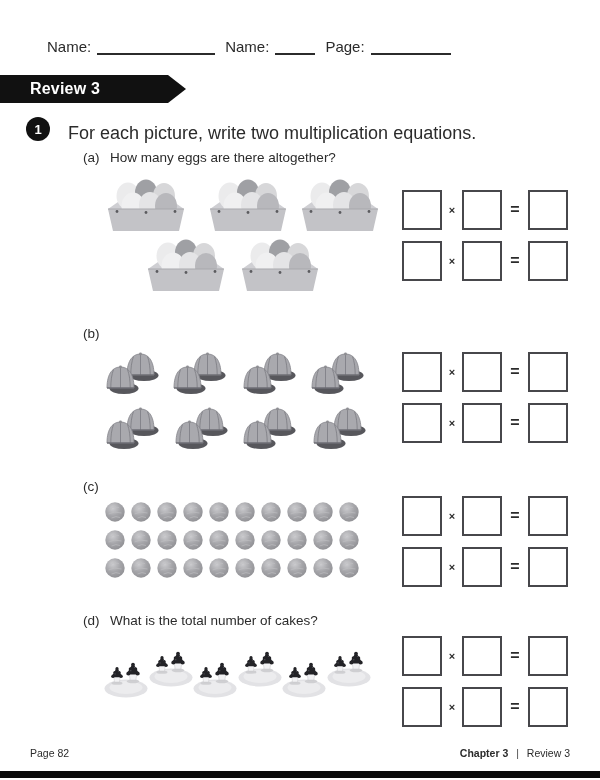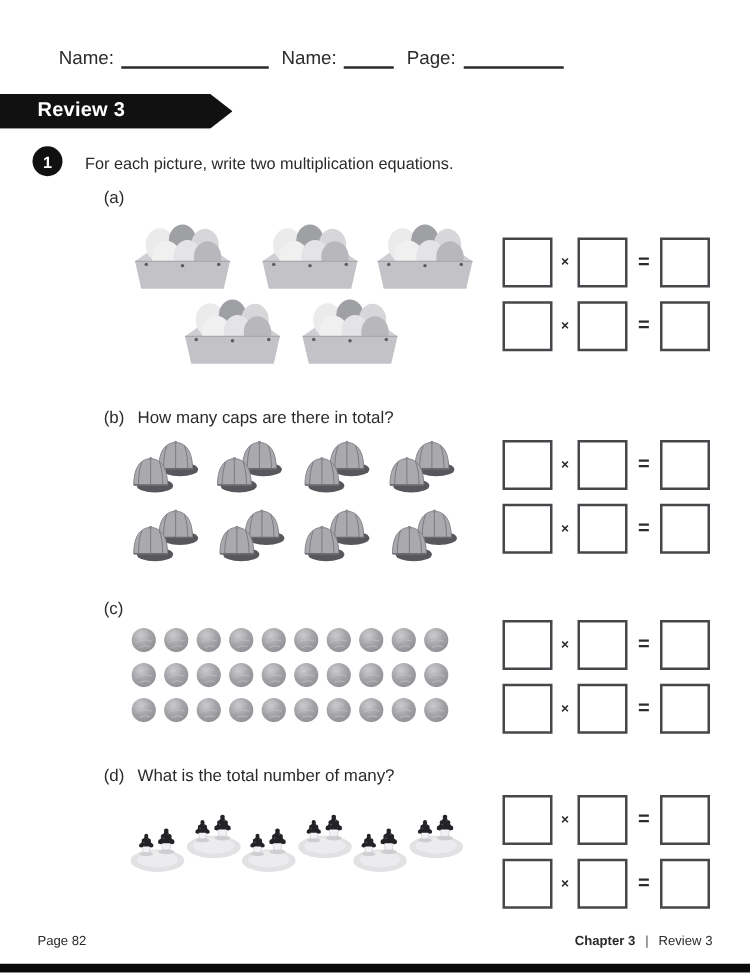--- a/index.html
+++ b/index.html
@@ -20,21 +20,21 @@
     background:#111; color:#fff; font-weight:bold; font-size:16px; line-height:28px;
     padding-left:30px; box-sizing:border-box; letter-spacing:.2px;
     clip-path:polygon(0 0, 168px 0, 186px 50%, 168px 100%, 0 100%);
   }
   
   .q-badge {
     position:absolute; left:26px; top:117px; width:24px; height:24px; border-radius:50%;
     background:#111; color:#fff; font-weight:bold; font-size:13px;
     display:flex; align-items:center; justify-content:center;
   }
-  .q-text { position:absolute; left:68px; top:123px; font-size:13px; }
+  .q-text { position:absolute; left:68px; top:123px; font-size:18px; }
   .part-label { position:absolute; left:83px; font-size:13.5px; }
   .part-text  { position:absolute; left:110px; font-size:13.5px; }
   .top-a { top:150px; } .top-b { top:326px; } .top-c { top:479px; } .top-d { top:613px; }
   
   .pic { position:absolute; }
   .pic-item { position:absolute; }
   #pic-a { left:100px; top:178px; width:292px; height:122px; }
   #pic-b { left:100px; top:350px; width:290px; height:108px; }
   #pic-c { left:105px; top:502px; display:grid; grid-template-columns:repeat(10,20px); column-gap:6px; row-gap:8px; }
   #pic-d { left:103px; top:648px; width:280px; height:52px; }
@@ -78,20 +78,21 @@
   </div>
 
   <div class="banner" style="background: rgb(17, 17, 17);">
     <span>Review 3</span>
   </div>
 
   <div class="q-badge" style="background: rgb(17, 17, 17);">1</div>
   <div class="q-text">For each picture, write two multiplication equations.</div>
 
   <span class="part-label top-a">(a)</span>
+  <span class="part-text top-a">How many eggs are there altogether?</span>
   <div class="pic" id="pic-a">
       <svg class="pic-item" style="left:3px;top:0px" width="86" height="58" viewBox="0 0 86 58">
         <path d="M5,31 L15,24 L71,24 L81,31 Z" fill="#cfcfd3"></path>
         <ellipse cx="25" cy="18" rx="11.5" ry="13.5" fill="#ebebec"></ellipse>
         <ellipse cx="43" cy="14.5" rx="11" ry="13" fill="#9fa0a4"></ellipse>
         <ellipse cx="61" cy="18" rx="11" ry="13" fill="#d7d7d9"></ellipse>
         <ellipse cx="30" cy="28" rx="11.5" ry="13.5" fill="#f0f0f1"></ellipse>
         <ellipse cx="47" cy="27" rx="11" ry="13" fill="#e4e4e6"></ellipse>
         <ellipse cx="63" cy="28" rx="11" ry="13" fill="#b8b8bc"></ellipse>
         <path d="M5,31 L81,31 L76,53 L10,53 Z" fill="#c3c3c7"></path>
@@ -168,21 +169,20 @@
       <div class="eq-row">
         <div class="eq-box"></div>
         <span class="eq-op">×</span>
         <div class="eq-box"></div>
         <span class="eq-eq">=</span>
         <div class="eq-box"></div>
       </div>
     </div>
 
   <span class="part-label top-b">(b)</span>
-  <span class="part-text top-b">How many caps are there in total?</span>
   <div class="pic" id="pic-b">
       <svg class="pic-item" style="left:3px;top:0px" width="56" height="50" viewBox="0 0 56 50">
         <g transform="translate(20,0)">
           <ellipse cx="21" cy="25.5" rx="14.5" ry="5.5" fill="#57575c"></ellipse>
           <path d="M4,25 C4,9.5 10.5,4 17.5,4 C24.5,4 31,9.5 31,25 Z" fill="#a9a9ae" stroke="#84848a" stroke-width="0.8"></path>
           <path d="M17.5,4 L17.5,25" stroke="#7b7b81" stroke-width="0.8" fill="none"></path>
           <path d="M10.5,6.5 C8.5,12 7.8,18 7.8,25" stroke="#7b7b81" stroke-width="0.8" fill="none"></path>
           <path d="M24.5,6.5 C26.5,12 27.2,18 27.2,25" stroke="#7b7b81" stroke-width="0.8" fill="none"></path>
           <path d="M4,25 L31,25" stroke="#6a6a70" stroke-width="1.2"></path>
           <circle cx="17.5" cy="4" r="1.4" fill="#8c8c91"></circle>
@@ -489,21 +489,21 @@
       <div class="eq-row">
         <div class="eq-box"></div>
         <span class="eq-op">×</span>
         <div class="eq-box"></div>
         <span class="eq-eq">=</span>
         <div class="eq-box"></div>
       </div>
     </div>
 
   <span class="part-label top-d">(d)</span>
-  <span class="part-text top-d">What is the total number of many?</span>
+  <span class="part-text top-d">What is the total number of cakes?</span>
   <div class="pic" id="pic-d">
       <svg class="pic-item" style="left:0px;top:14px" width="46" height="36" viewBox="0 0 46 36">
         <ellipse cx="23" cy="26.5" rx="21.5" ry="9" fill="#e2e2e5"></ellipse>
         <ellipse cx="23" cy="25.5" rx="16.5" ry="6.5" fill="#ececee"></ellipse>
         <g transform="translate(14,20) scale(0.95)">
           <ellipse cx="0" cy="1.2" rx="5.8" ry="1.8" fill="#cfcfd2"></ellipse>
           <path d="M-3.5,-6 L3.5,-6 L2.6,0 L-2.6,0 Z" fill="#f2f2f4" stroke="#c9c9cd" stroke-width="0.5"></path>
           <path d="M-6,-5 L0,-15.5 L6,-5 Z" fill="#232327"></path>
           <circle cx="-4.2" cy="-6" r="1.8" fill="#232327"></circle>
           <circle cx="4.2" cy="-6" r="1.8" fill="#232327"></circle>

